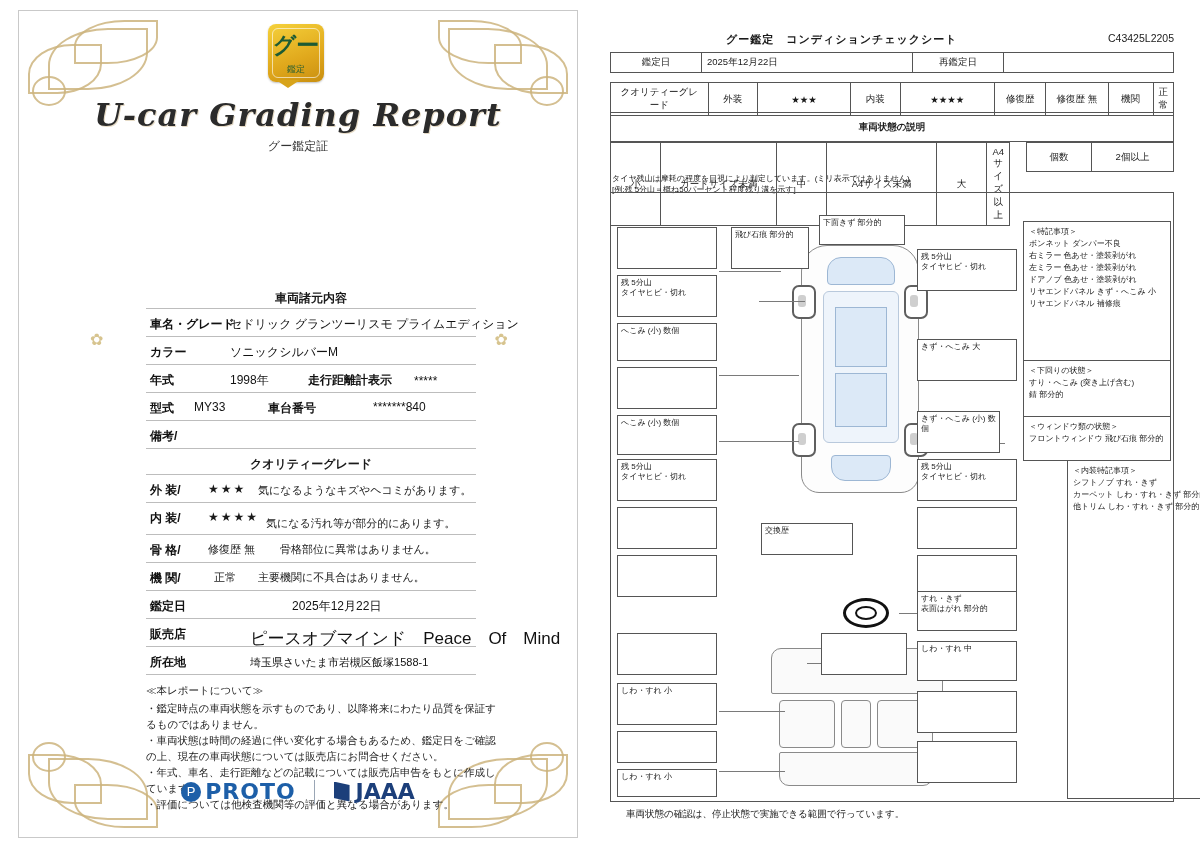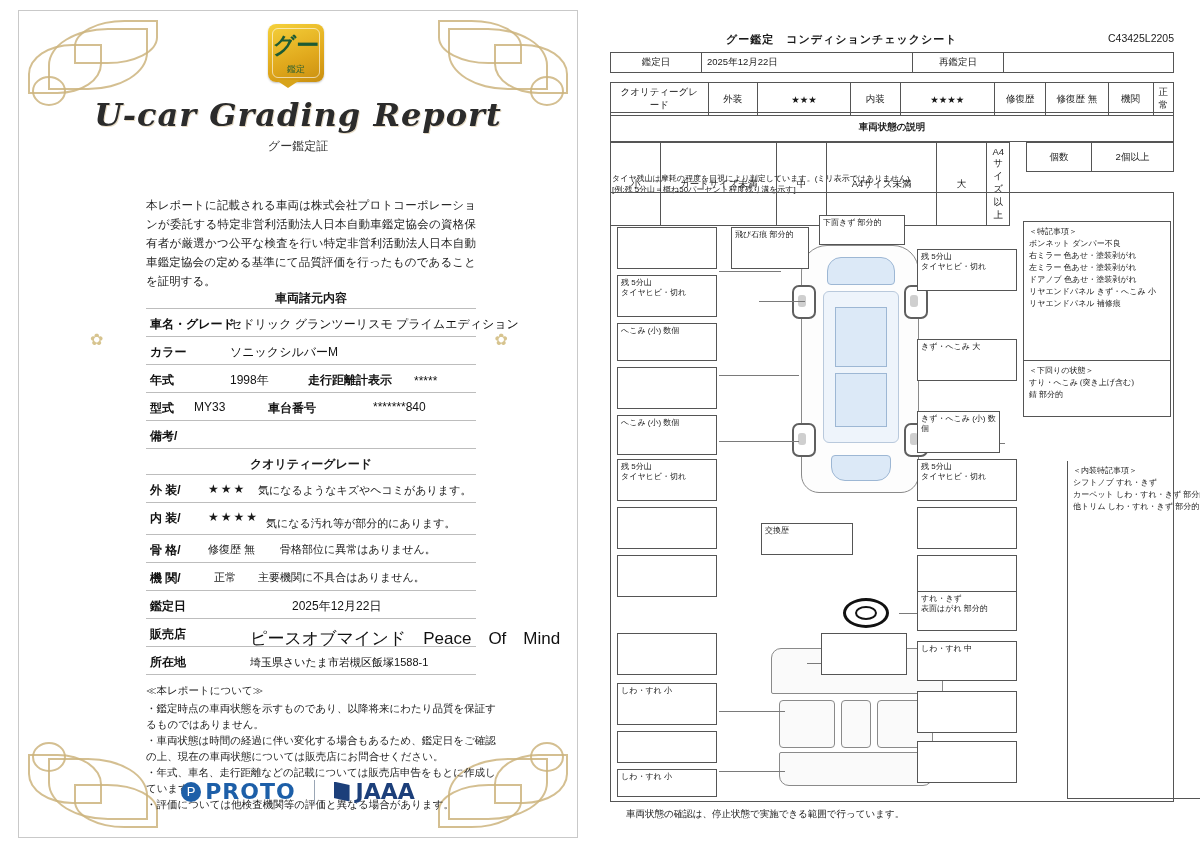--- a/index.html
+++ b/index.html
@@ -134,21 +134,20 @@
       <div class="logo-badge">
         <div class="logo-g">グー</div>
         <div class="logo-sub">鑑定</div>
         <div class="logo-notch"></div>
       </div>
     </div>
 
     <div class="title">U-car Grading Report</div>
     <div class="subtitle">グー鑑定証</div>
 
-    <div class="intro">本レポートに記載される車両は株式会社プロトコーポレーションが委託する特定非営利活動法人日本自動車鑑定協会の資格保有者が厳選かつ公平な検査を行い特定非営利活動法人日本自動車鑑定協会の定める基準にて品質評価を行ったものであることを証明する。</div>
 
     <div class="sec-head" style="top:280px;">車両諸元内容</div>
     <div class="rule" style="left:128px;top:298px;width:330px;"></div>
 
     <div class="row" style="left:132px;top:306px;"><span class="lab">車名・グレード</span></div>
     <div class="row" style="left:212px;top:306px;"><span class="val">セドリック グランツーリスモ プライムエディション</span></div>
     <div class="rule" style="left:128px;top:326px;width:330px;"></div>
 
     <div class="row" style="left:132px;top:334px;"><span class="lab">カラー</span></div>
     <div class="row" style="left:212px;top:334px;"><span class="val">ソニックシルバーM</span></div>
@@ -387,24 +386,28 @@
 
       <div class="panel" style="left:412px;top:28px;width:148px;height:140px;">
         <div>＜特記事項＞</div>
         <div>ボンネット ダンパー不良</div>
         <div>右ミラー 色あせ・塗装剥がれ</div>
         <div>左ミラー 色あせ・塗装剥がれ</div>
         <div>ドアノブ 色あせ・塗装剥がれ</div>
         <div>リヤエンドパネル きず・へこみ 小</div>
         <div>リヤエンドパネル 補修痕</div>
       </div>
-      <div class="panel" style="left:412px;top:168px;width:148px;height:56px;border-top:none;font-family:Liberation Serif, serif;">
+      <div class="panel" style="left:412px;top:168px;width:148px;height:56px;border-top:none;">
         <div>＜下回りの状態＞</div>
         <div>すり・へこみ (突き上げ含む)</div>
         <div>錆 部分的</div>
+      </div>
+      <div class="panel" style="left:412px;top:224px;width:148px;height:44px;border-top:none;">
+        <div>＜ウィンドウ類の状態＞</div>
+        <div>フロントウィンドウ 飛び石痕 部分的</div>
       </div>
       <div class="panel" style="left:412px;top:268px;width:148px;height:338px;border-top:none;margin-left:44px;">
         <div>＜内装特記事項＞</div>
         <div>シフトノブ すれ・きず</div>
         <div>カーペット しわ・すれ・きず 部分的</div>
         <div>他トリム しわ・すれ・きず 部分的</div>
       </div>
 
     </div>
 

